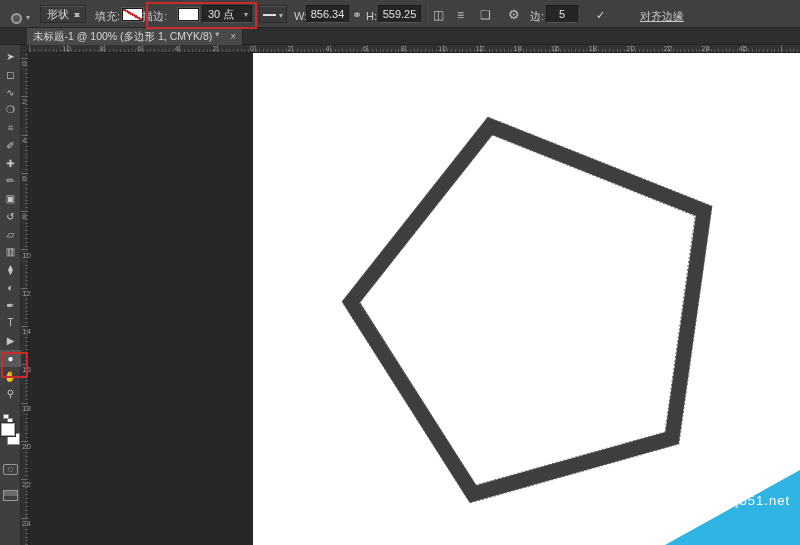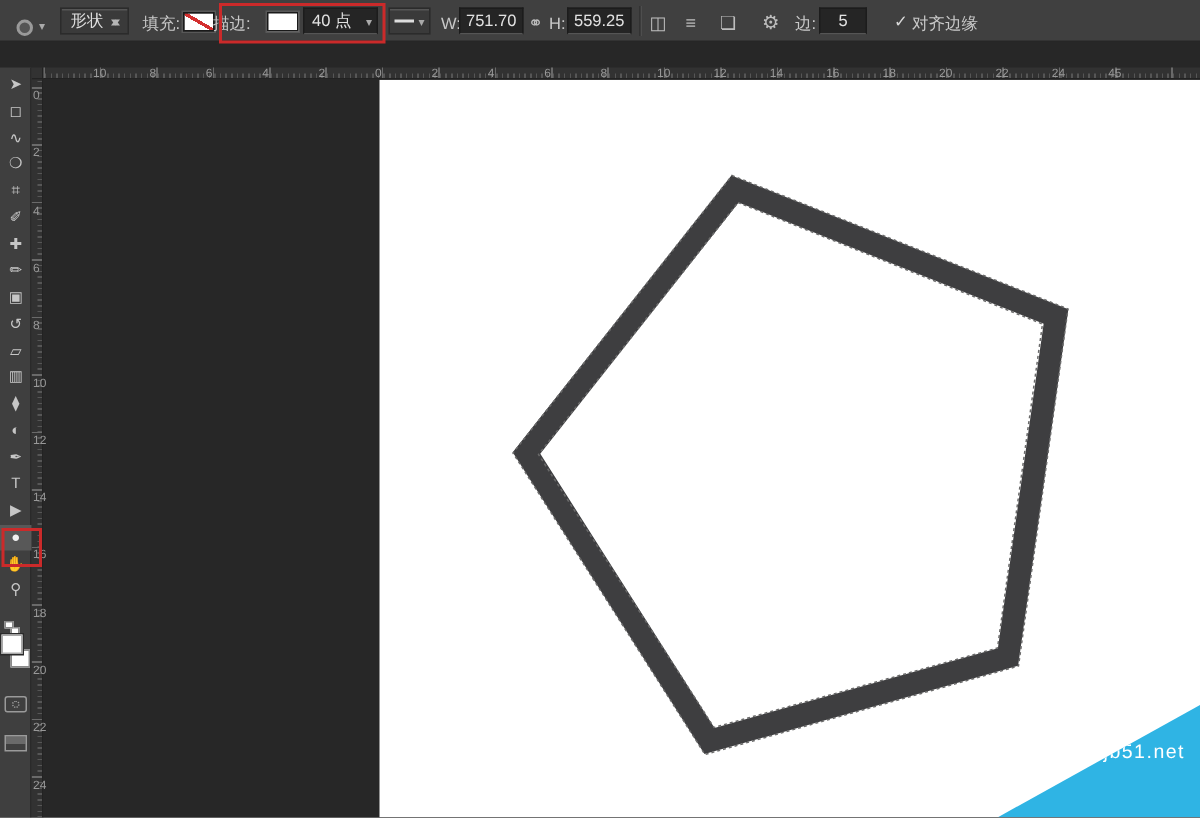--- a/index.html
+++ b/index.html
@@ -122,31 +122,31 @@
       <span class="spinner"></span>
     </div>
 
     <span class="ob-item ob-label" style="left:95px;">填充:</span>
     <span class="swatch swatch-none" style="left:122px;"></span>
 
     <span class="ob-item ob-label" style="left:142px;">描边:</span>
     <span class="swatch swatch-white" style="left:178px;"></span>
 
     <div class="ob-item ob-field" style="left:202px;width:50px;text-align:left;padding-left:5px;">
-      <span>40 点</span>
+      <span>30 点</span>
       <span class="caret" style="position:absolute;right:3px;top:1px;">▾</span>
     </div>
 
     <div class="ob-item ob-drop" style="left:259px;width:28px;padding-left:3px;">
       <span class="line-glyph"></span><span class="caret">▾</span>
     </div>
 
     <span class="ob-item ob-label" style="left:294px;">W:</span>
     <div class="ob-item ob-field" style="left:306px;width:43px;">
-      <span>751.70</span>
+      <span>856.34</span>
     </div>
 
     <span class="ob-item ob-icon" style="left:352px;">⚭</span>
 
     <span class="ob-item ob-label" style="left:366px;">H:</span>
     <div class="ob-item ob-field" style="left:378px;width:43px;">
       <span>559.25</span>
     </div>
 
     <span class="ob-sep" style="left:426px;"></span>
@@ -156,23 +156,29 @@
     <span class="ob-item ob-icon" style="left:480px;">❏</span>
 
     <span class="ob-item ob-icon" style="left:508px;font-size:13px;">⚙</span>
 
     <span class="ob-item ob-label" style="left:530px;">边:</span>
     <div class="ob-item ob-field" style="left:546px;width:32px;">
       <span>5</span>
     </div>
 
     <span class="ob-item" style="left:596px;top:6px;color:#d8d8d8;font-size:11px;">✓</span>
-    <span class="ob-item ob-label" style="left:608px;">对齐边缘</span>
-  </div>
-
+    <span class="ob-item ob-label" style="left:640px;text-decoration:underline;">对齐边缘</span>
+  </div>
+
+  <div class="tab-bar">
+    <div class="doc-tab">
+      <span>未标题-1 @ 100% (多边形 1, CMYK/8) *</span>
+      <span class="close">×</span>
+    </div>
+  </div>
 
   <div class="toolbar">
     <div>
         <div class="tool" style="top: 3px;"><span>➤</span></div>
         <div class="tool" style="top: 20.75px;"><span>◻</span></div>
         <div class="tool" style="top: 38.5px;"><span>∿</span></div>
         <div class="tool" style="top: 56.25px;"><span>❍</span></div>
         <div class="tool" style="top: 74px;"><span>⌗</span></div>
         <div class="tool" style="top: 91.75px;"><span>✐</span></div>
         <div class="tool" style="top: 109.5px;"><span>✚</span></div>

